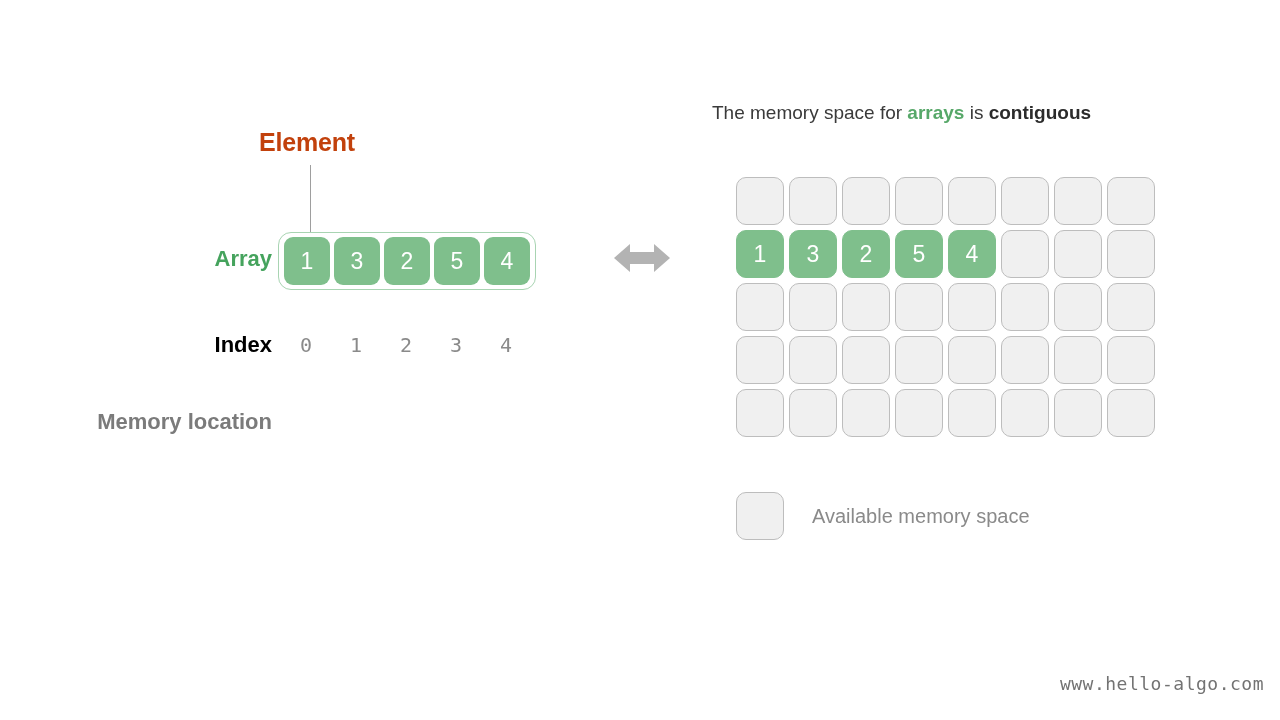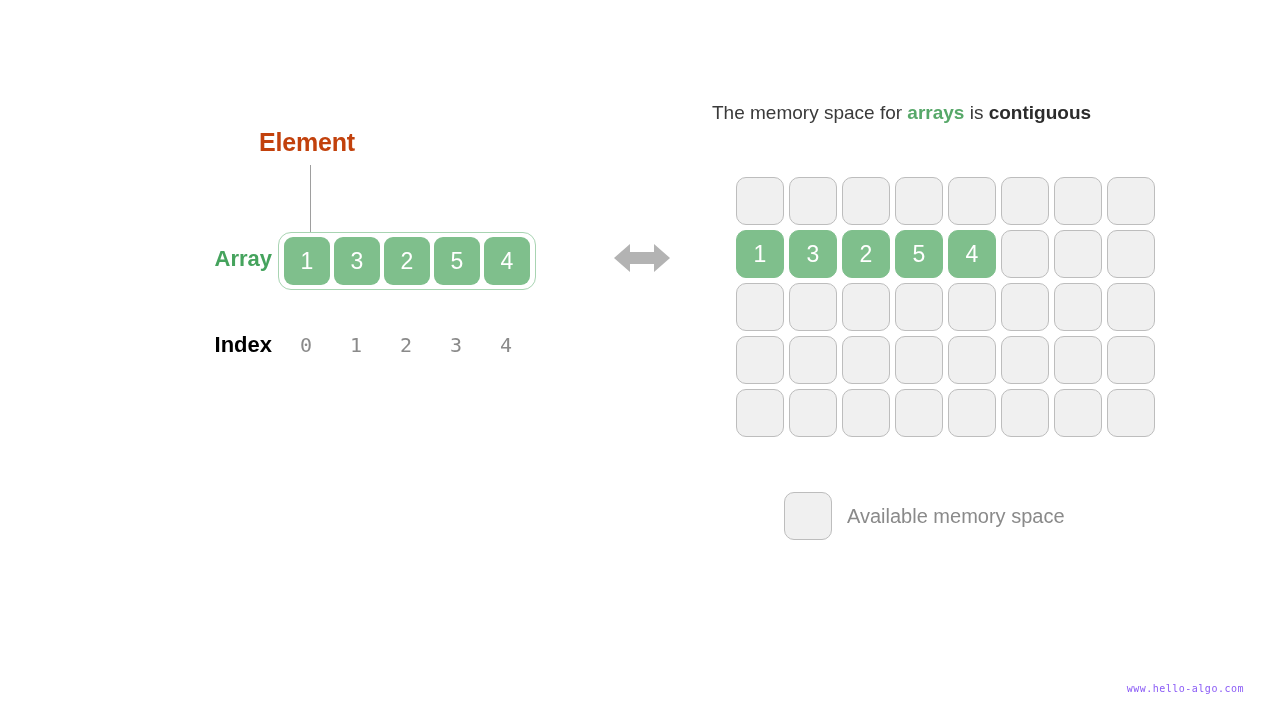--- a/index.html
+++ b/index.html
@@ -153,22 +153,21 @@
     position: absolute;
     left: 736px;
     top: 492px;
     display: flex;
     flex-direction: column;
     gap: 12px;
   }
   .legend-row {
     display: flex;
     align-items: center;
-    gap: 15px;
-    margin-left: 48px;
+    gap: 28px;
   }
   .legend-swatch {
     width: 48px;
     height: 48px;
     box-sizing: border-box;
     border-radius: 10px;
     background: #f0f0f0;
     border: 1.5px solid #bdbdbd;
     flex: none;
   }
@@ -177,38 +176,39 @@
     border-color: #7fbf8c;
   }
   .legend-text {
     font-size: 20px;
     color: #8a8a8a;
     white-space: nowrap;
   }
 
   .watermark {
     position: absolute;
-    right: 36px;
+    right: 16px;
     bottom: 26px;
     font-family: "DejaVu Sans Mono", monospace;
-    font-size: 10px;
-    color: #8b5cf6;
+    font-size: 18px;
+    color: #737373;
     letter-spacing: 0.5px;
   }
 </style>
 </head>
 <body>
 
 <div class="stage">
 
   <div class="element-label">Element</div>
   <div class="leader-line"></div>
 
   <div class="row-label array">Array</div>
   <div class="row-label index">Index</div>
+  <div class="row-label memory">Memory location</div>
 
   <div class="array-wrap">
     <div class="array-cell">1</div>
     <div class="array-cell">3</div>
     <div class="array-cell">2</div>
     <div class="array-cell">5</div>
     <div class="array-cell">4</div>
   </div>
 
   <div class="scale-row index">

